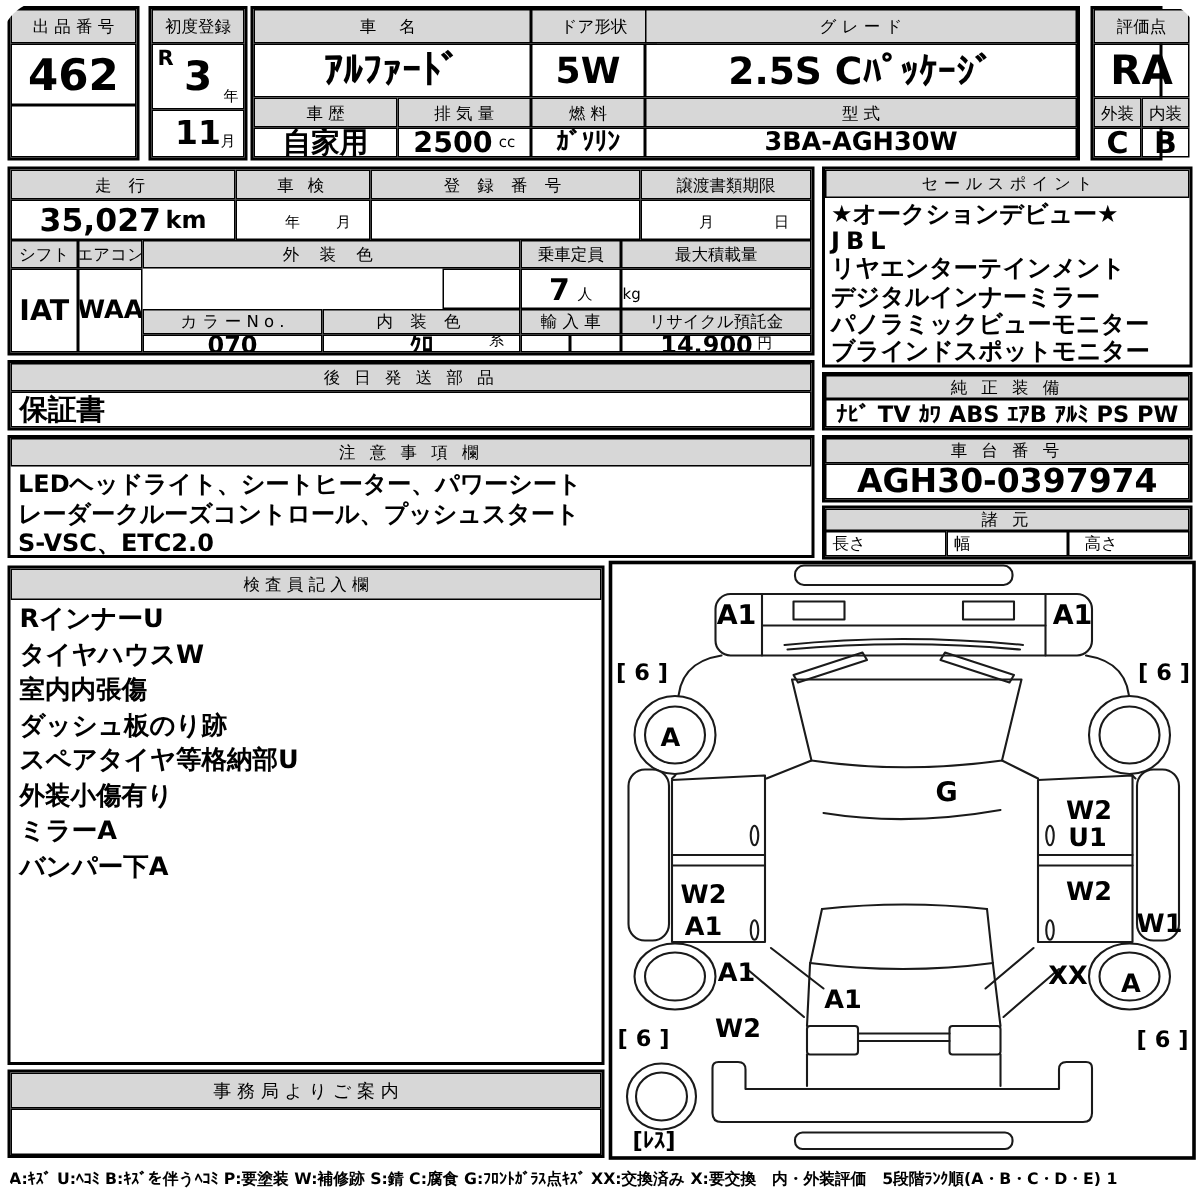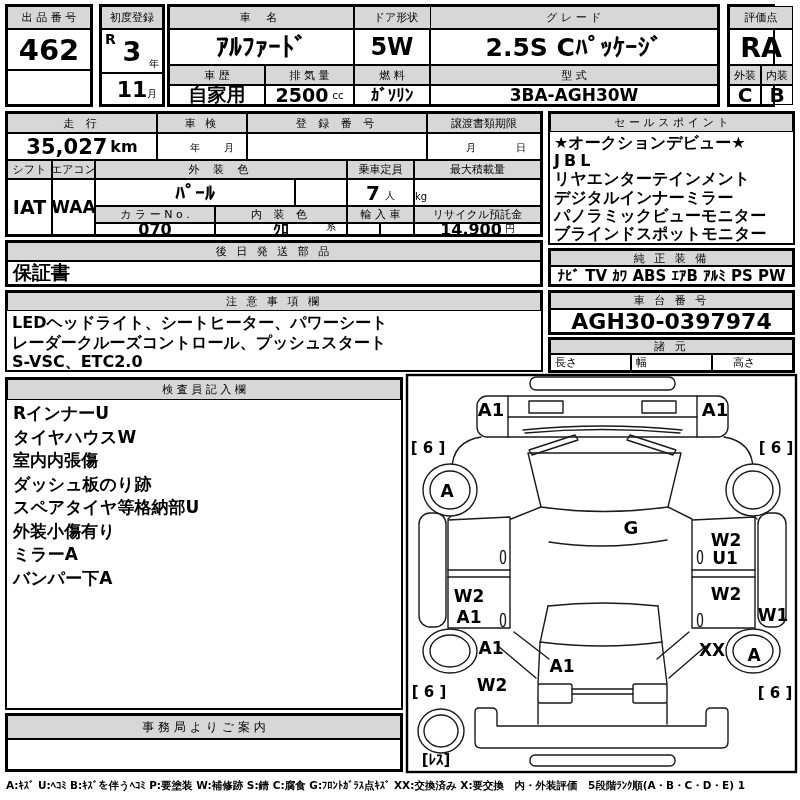--- a/index.html
+++ b/index.html
@@ -1,17 +1,17 @@
 <!DOCTYPE html>
 <html><head>
 <meta charset="utf-8">
 <style>
   html,body{margin:0;padding:0;background:#fff;}
   #sheet{position:relative;width:800px;height:800px;background:#fff;
-         font-family:"DejaVu Sans","Liberation Sans",sans-serif;color:#000;overflow:hidden;}
+         font-family:"DejaVu Sans","Liberation Sans",sans-serif;color:#000;overflow:hidden;border-radius:31px;}
   .box{position:absolute;border:2px solid #000;box-sizing:border-box;}
   .c{position:absolute;box-sizing:border-box;display:flex;align-items:center;justify-content:center;
      border:1px solid #000;overflow:hidden;white-space:nowrap;}
   .h{background:#d7d7d7;font-size:11px;font-weight:normal;}
   .v{font-weight:bold;}
   .la{justify-content:flex-start;}
   .u{font-size:10px;font-weight:normal;}
   .lines{position:absolute;box-sizing:border-box;font-weight:bold;}
   .lines div{white-space:nowrap;}
   svg text{font-family:"DejaVu Sans","Liberation Sans",sans-serif;}
@@ -90,21 +90,20 @@
     </div>
 
     <div class="c h" style="left:0;top:47px;width:45px;height:19px">シフト</div>
     <div class="c h" style="left:45px;top:47px;width:43px;height:19px">エアコン</div>
     <div class="c h" style="left:88px;top:47px;width:252px;height:19px;letter-spacing:5px">外 装 色</div>
     <div class="c h" style="left:340px;top:47px;width:67px;height:19px">乗車定員</div>
     <div class="c h" style="left:407px;top:47px;width:127px;height:19px">最大積載量</div>
 
     <div class="c v" style="left:0;top:66px;width:45px;height:56px;font-size:19px">IAT</div>
     <div class="c v" style="left:45px;top:66px;width:43px;height:56px;font-size:17px">WAA</div>
-    <div class="c v" style="left:88px;top:66px;width:200px;height:27px;font-size:20px">ﾊﾟｰﾙ</div>
     <div class="c" style="left:288px;top:66px;width:52px;height:27px"></div>
     <div class="c" style="left:340px;top:66px;width:67px;height:27px">
       <span class="v" style="font-size:20px">7</span>
       <span class="u" style="margin-left:5px;margin-top:6px">人</span>
     </div>
     <div class="c" style="left:407px;top:66px;width:127px;height:27px;justify-content:flex-start">
       <span class="u" style="margin-right:5px;margin-top:8px">kg</span>
     </div>
 
     <div class="c h" style="left:88px;top:93px;width:120px;height:17px">カ ラ ー N o .</div>
@@ -158,21 +157,21 @@
 
   <div class="box" style="left:548px;top:290px;width:247px;height:45px">
     <div class="c h" style="left:0;top:0;width:243px;height:17px;letter-spacing:3px">車 台 番 号</div>
     <div class="c v" style="left:0;top:17px;width:243px;height:24px;font-size:22px">AGH30-0397974</div>
   </div>
 
   <div class="box" style="left:548px;top:337px;width:247px;height:36px">
     <div class="c h" style="left:0;top:0;width:243px;height:15px;letter-spacing:3px">諸 元</div>
     <div class="c la" style="left:0;top:15px;width:81px;height:17px;font-size:11px;padding-left:4px">長さ</div>
     <div class="c la" style="left:81px;top:15px;width:81px;height:17px;font-size:11px;padding-left:4px">幅</div>
-    <div class="c la" style="left:162px;top:15px;width:81px;height:17px;font-size:11px;padding-left:20px">高さ</div>
+    <div class="c la" style="left:162px;top:15px;width:81px;height:17px;font-size:11px;padding-left:10px">高さ</div>
   </div>
 
   <div class="box" style="left:5px;top:377px;width:398px;height:333px">
     <div class="c h" style="left:0;top:0;width:394px;height:21px">検 査 員 記 入 欄</div>
     <div class="lines" style="left:6px;top:23px;width:386px;font-size:17px;line-height:23.5px">
       <div>RインナーU</div>
       <div>タイヤハウスW</div>
       <div>室内内張傷</div>
       <div>ダッシュ板のり跡</div>
       <div>スペアタイヤ等格納部U</div>

